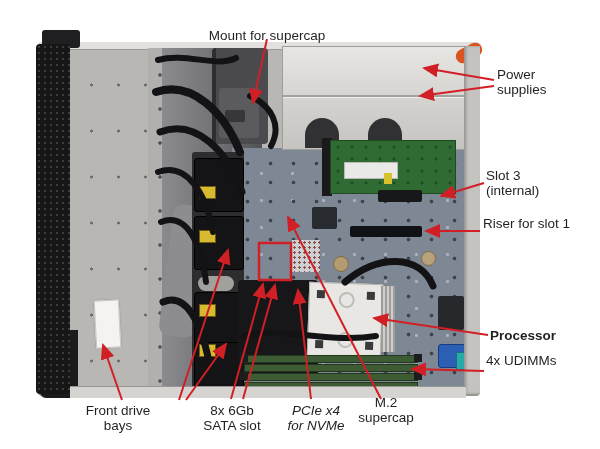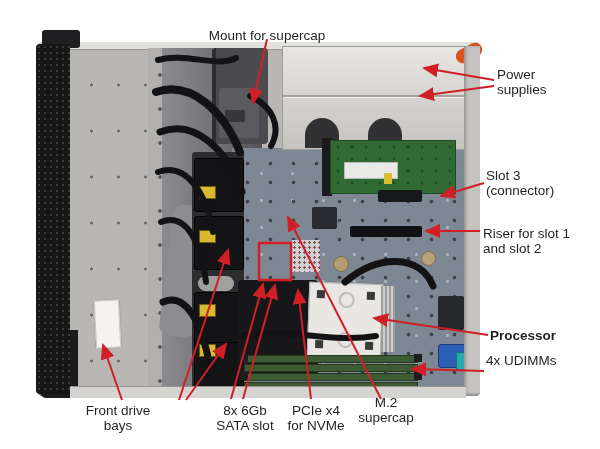--- a/index.html
+++ b/index.html
@@ -193,41 +193,40 @@
 
   <div class="callout center" style="left:267px;top:28px;">
     <div>Mount for supercap</div>
   </div>
   <div class="callout" style="left:497px;top:67px;">
     <div>Power</div>
     <div>supplies</div>
   </div>
   <div class="callout" style="left:486px;top:168px;">
     <div>Slot 3</div>
-    <div>(connector)</div>
-  </div>
-  <div class="callout" style="left:483px;top:226px;">
+    <div>(internal)</div>
+  </div>
+  <div class="callout" style="left:483px;top:216px;">
     <div>Riser for slot 1</div>
-    <div>and slot 2</div>
   </div>
   <div class="callout" style="left:490px;top:328px;font-weight:bold;">
     <div>Processor</div>
   </div>
   <div class="callout" style="left:486px;top:353px;">
     <div>4x UDIMMs</div>
   </div>
   <div class="callout center" style="left:118px;top:403px;">
     <div>Front drive</div>
     <div>bays</div>
   </div>
-  <div class="callout center" style="left:245px;top:403px;">
+  <div class="callout center" style="left:232px;top:403px;">
     <div>8x 6Gb</div>
     <div>SATA slot</div>
   </div>
-  <div class="callout center" style="left:316px;top:403px;">
+  <div class="callout center" style="left:316px;top:403px;font-style:italic;">
     <div>PCIe x4</div>
     <div>for NVMe</div>
   </div>
   <div class="callout center" style="left:386px;top:395px;">
     <div>M.2</div>
     <div>supercap</div>
   </div>
 
 </div>
 

